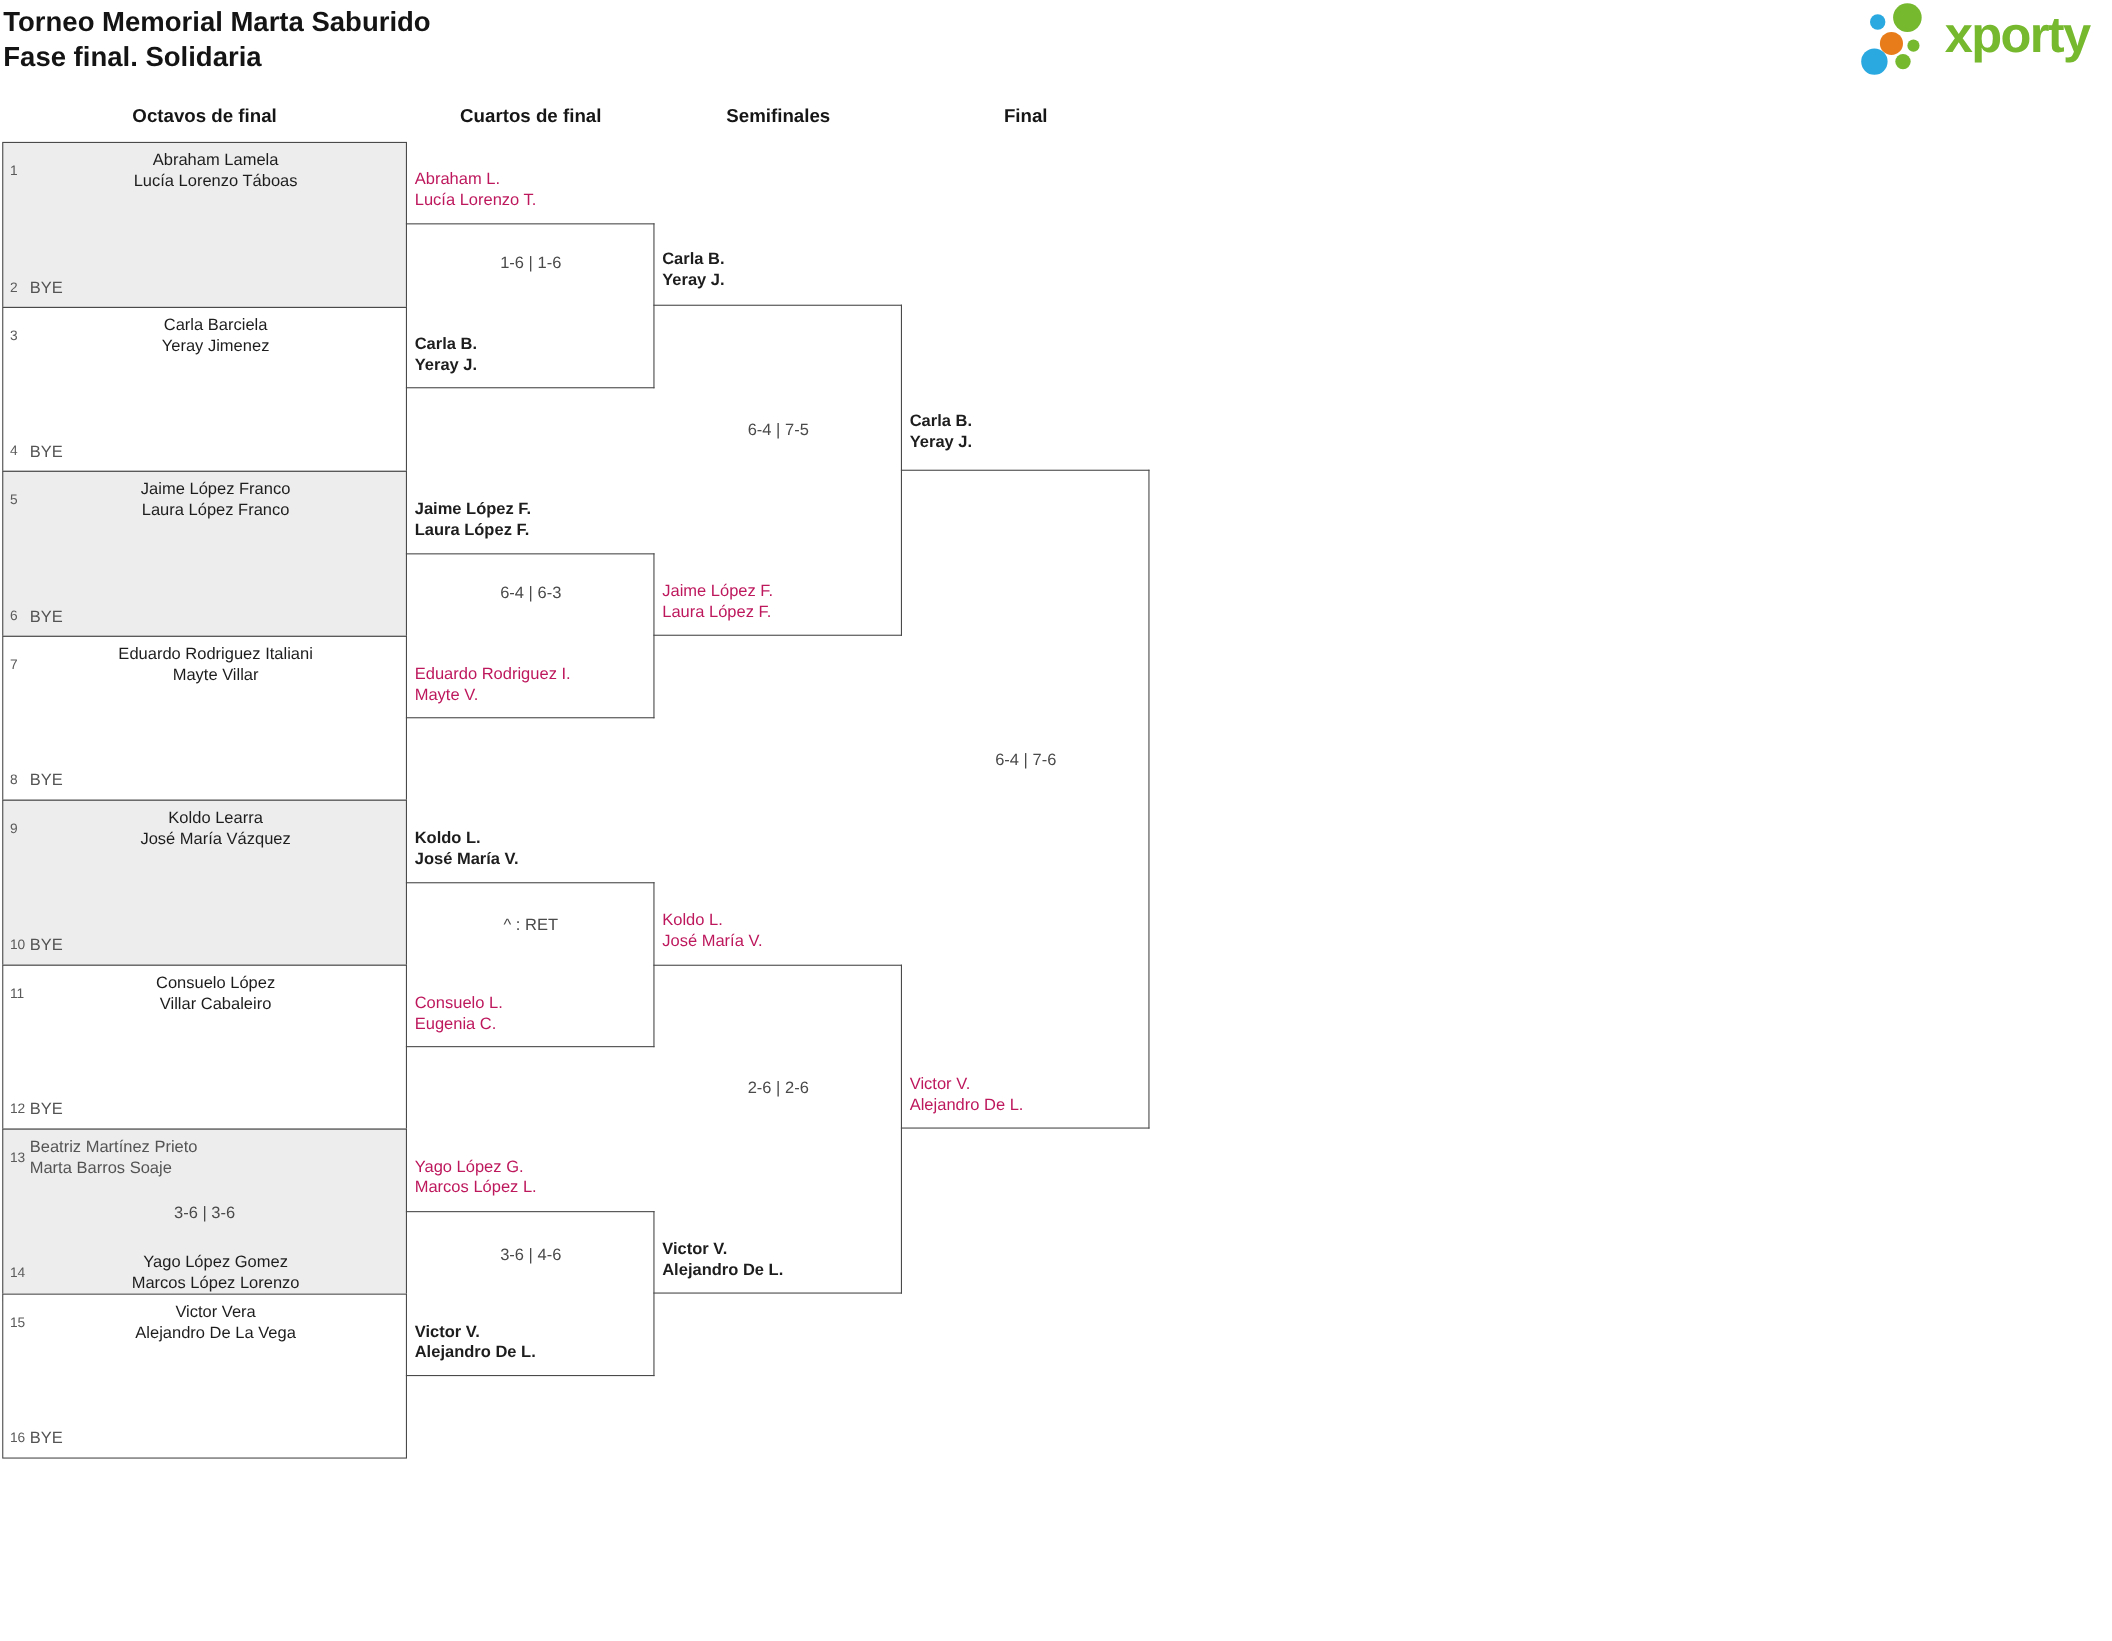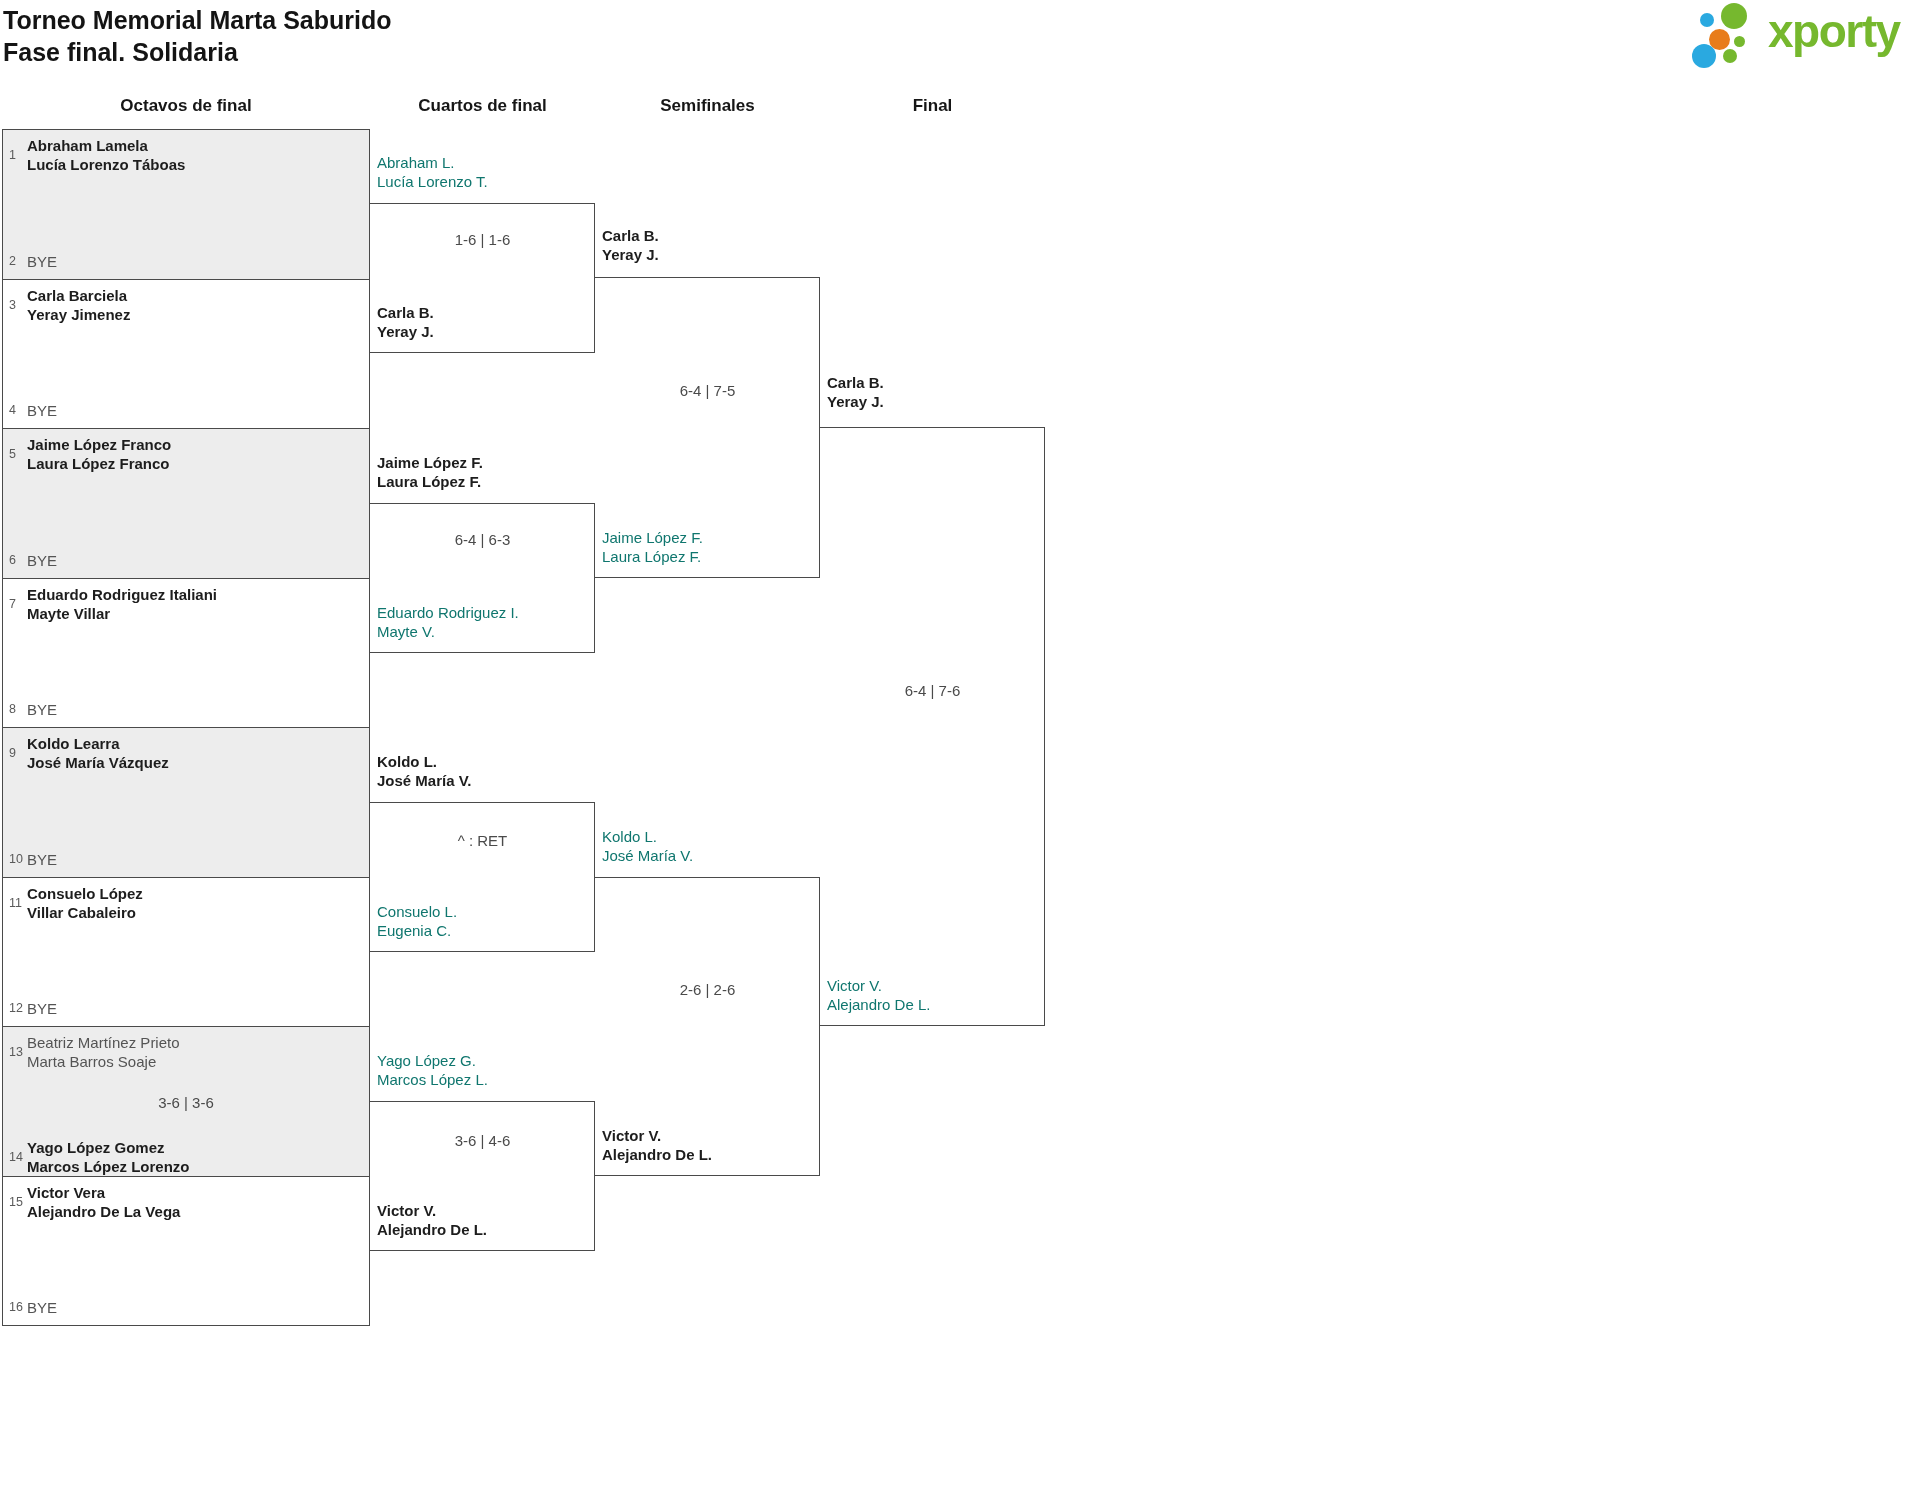--- a/index.html
+++ b/index.html
@@ -12,25 +12,25 @@
   
   .box{position:absolute;left:2px;width:368px;border:1px solid #4a4a4a;background:#ffffff;box-sizing:border-box;}
   .box.shaded{background:#ededed;}
   .team{position:absolute;left:6px;right:4px;display:flex;align-items:center;font-size:15px;line-height:19px;color:#545454;}
   .team-top{top:6px;}
   .team-bottom{bottom:8px;}
   .team-bottom.two-line{bottom:6px;}
   .seed{flex:none;width:18px;font-size:12.5px;color:#5a5a5a;font-weight:400;}
   .names{flex:1;min-width:0;}
   .names div:empty{display:none;}
-  .team.winner .names{font-weight:700;color:#1d1d1d;}
+  .team.winner .names{font-weight:400;color:#1d1d1d;text-align:center;}
   
   .match{position:absolute;border:1px solid #4a4a4a;border-left:none;box-sizing:border-box;background:transparent;}
   
-  .pair{position:absolute;width:219px;font-size:15px;line-height:19px;color:#0f766e;}
+  .pair{position:absolute;width:219px;font-size:15px;line-height:19px;color:#be185d;}
   .pair div:empty{display:none;}
   .pair.winner{font-weight:700;color:#1d1d1d;}
   
   .score{position:absolute;font-size:15px;line-height:19px;color:#4a4a4a;text-align:center;}
   
   .logo{position:absolute;left:1690px;top:0;width:225px;height:72px;cursor:pointer;}
   .dot{position:absolute;border-radius:50%;}
   .wordmark{position:absolute;left:78px;top:4px;font-size:46px;font-weight:700;letter-spacing:-1.5px;color:#76b82e;}
 </style>
 </head>

